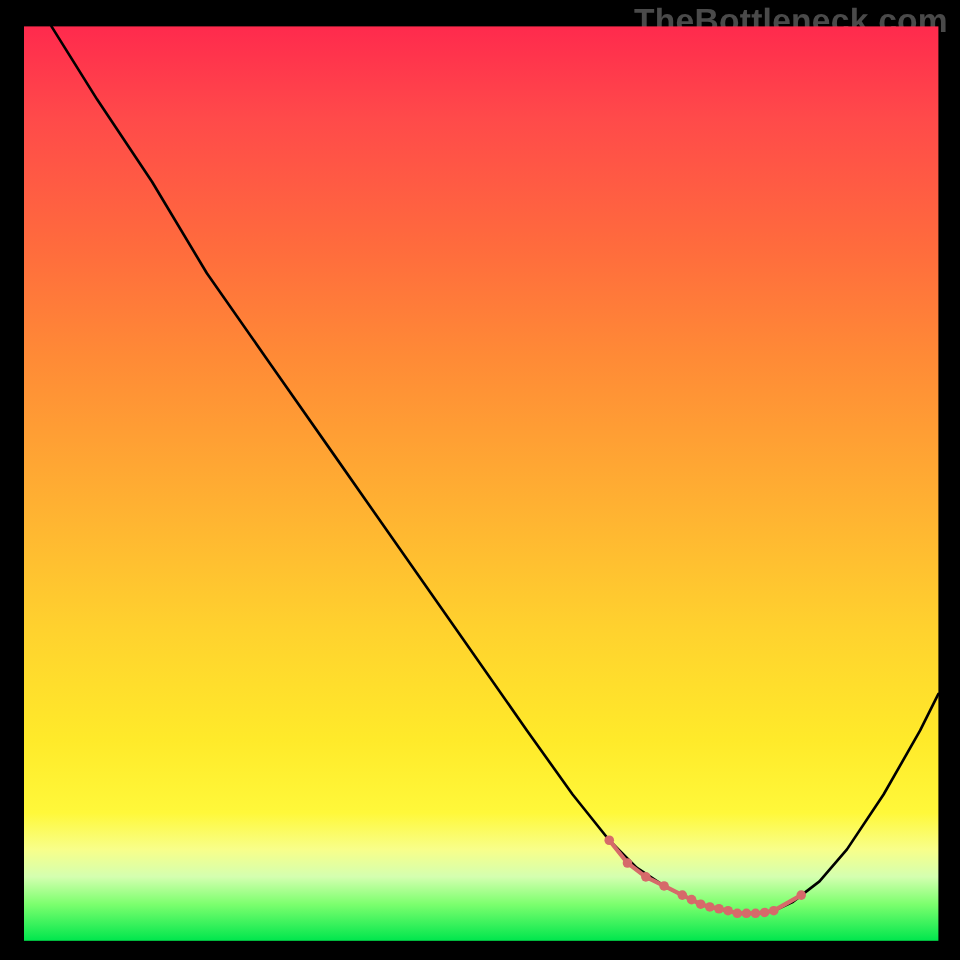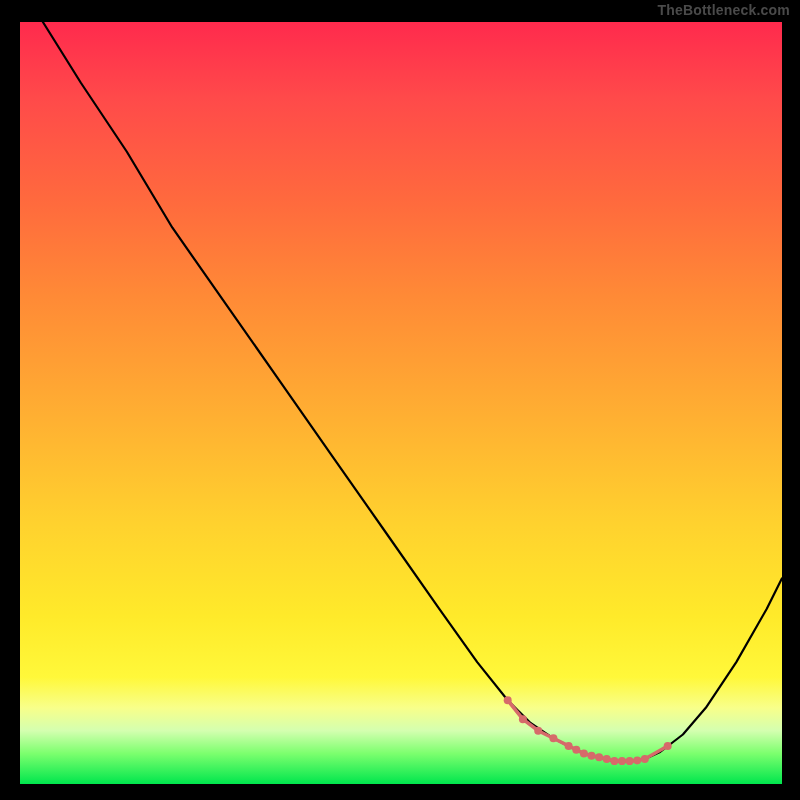--- a/index.html
+++ b/index.html
@@ -39,21 +39,21 @@
       #d4ffb0 93%,
       #7cff6e 96%,
       #00e64d 100%
     );
   }
   .watermark {
     position: absolute;
     top: 2px;
     right: 10px;
     font-family: Arial, Helvetica, sans-serif;
-    font-size: 14px;
+    font-size: 28px;
     font-weight: 600;
     color: #4a4a4a;
     letter-spacing: 0.2px;
     user-select: none;
   }
   svg.curve {
     position: absolute;
     left: 0;
     top: 0;
     width: 762px;

